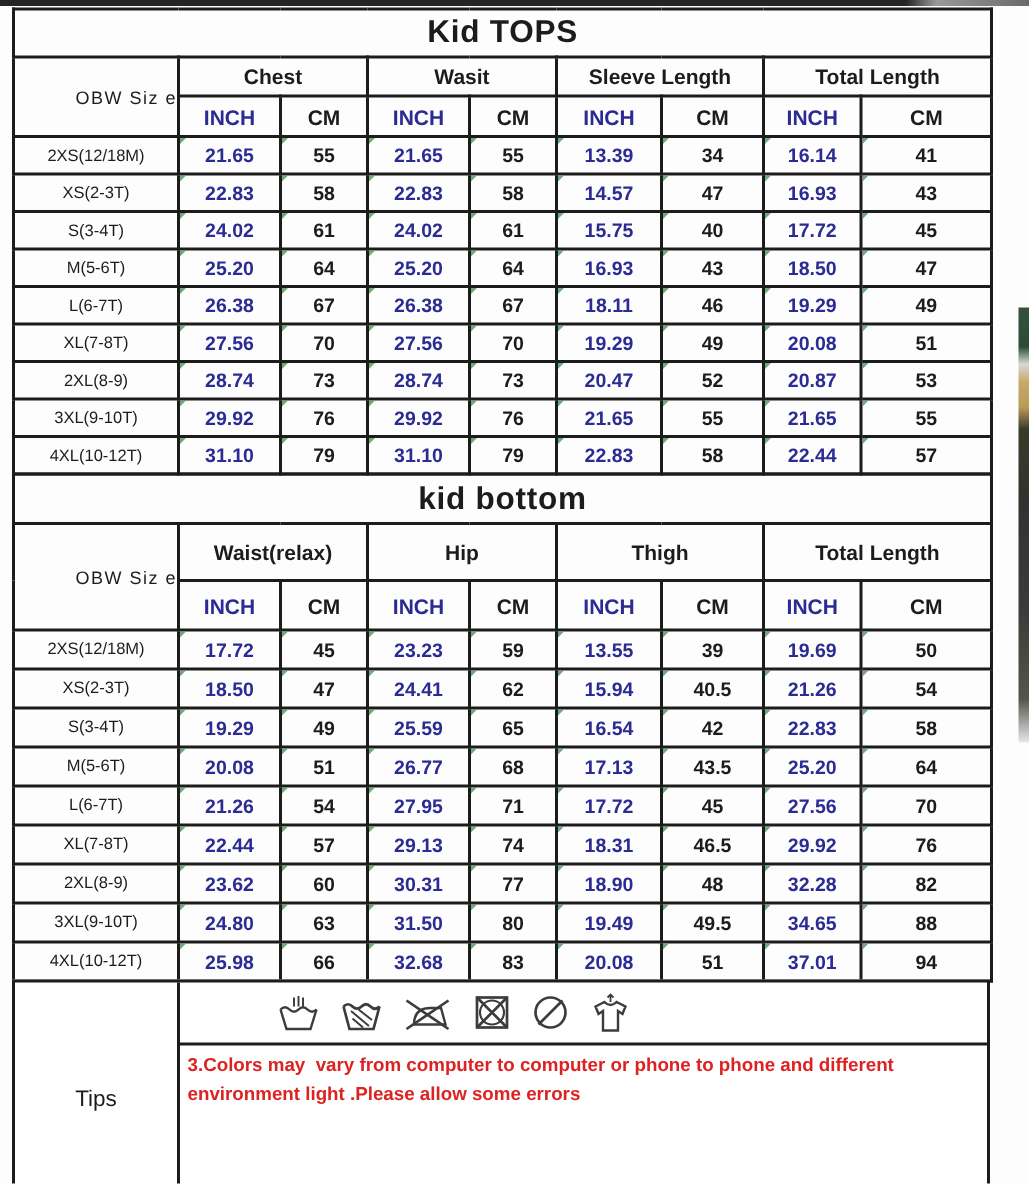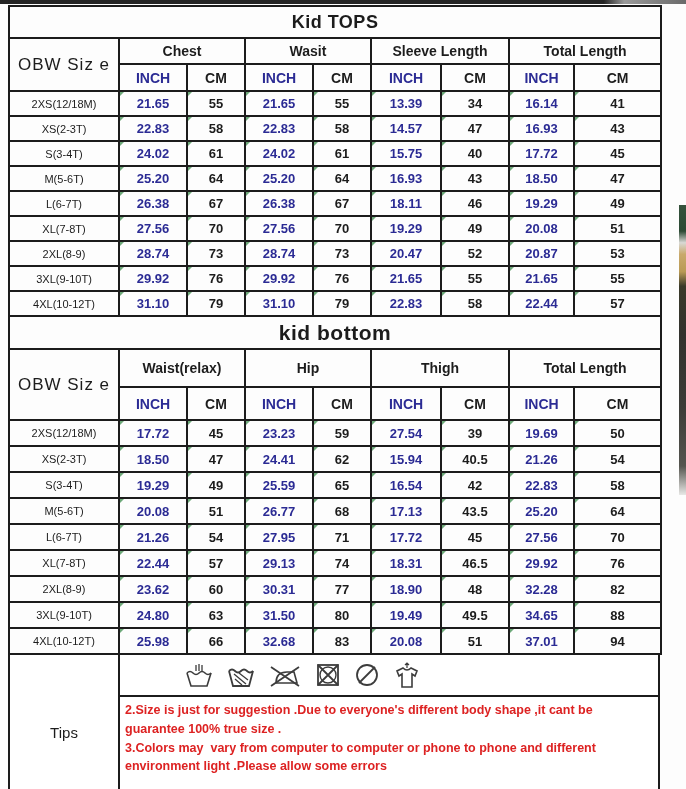--- a/index.html
+++ b/index.html
@@ -16,28 +16,28 @@
     background:linear-gradient(to bottom,
       #35523c 0%,#2c4a34 9%,#d8d8d4 13%,#c9a96b 17%,#b99a55 23%,
       #3a3a2a 28%,#32322e 45%,#3c3c38 70%,#55554f 90%,#e8e8e6 100%);
   }
   .sheet{
     position:absolute;left:8px;top:5px;width:652px;
   }
   table{border-collapse:collapse;table-layout:fixed;width:652px;}
   td,th{border:2px solid var(--border,#1c1c1c);padding:0;text-align:center;vertical-align:middle;overflow:hidden;}
   .tbl-bottom{margin-top:-2px;}
-  .title-cell{font-weight:bold;font-size:18px;height:30px;letter-spacing:.5px;}
+  .title-cell{font-weight:bold;font-size:21px;height:30px;letter-spacing:.5px;}
   .tbl-bottom .title-cell{font-size:21px;height:31px;margin-top:12px;}
   .group-cell{font-weight:bold;font-size:14px;height:24px;}
   .tbl-bottom .group-cell{height:36px;margin-top:48px;}
   .unit-cell{font-weight:bold;font-size:14px;height:25px;}
   .tbl-bottom .unit-cell{height:31px;}
   .unit-inch{color:var(--inch-text,#2b2b94);}
-  .size-head-cell{font-size:17px;font-weight:normal;letter-spacing:1px;}
+  .size-head-cell{font-size:12px;font-weight:normal;letter-spacing:1px;text-align:right;}
   .size-cell{font-size:11px;height:23px;font-weight:normal;}
   .tbl-bottom .size-cell{height:24px;}
   .num{font-weight:bold;font-size:13px;position:relative;}
   .num.inch{color:var(--inch-text,#2b2b94);}
   .num.cm{color:var(--number-text,#1c1c1c);}
   .num::before{
     content:"";position:absolute;left:0;top:0;width:0;height:0;
     border-top:4px solid var(--cell-corner-mark,#3e8e4e);border-right:4px solid transparent;
     opacity:.75;
   }
@@ -253,21 +253,21 @@
         <td class="unit-cell">CM</td>
       </tr>
     </tbody>
     <tbody>
   <tr>
     <td class="size-cell">2XS(12/18M)</td>
     <td class="num inch">17.72</td>
     <td class="num cm">45</td>
     <td class="num inch">23.23</td>
     <td class="num cm">59</td>
-    <td class="num inch">27.54</td>
+    <td class="num inch">13.55</td>
     <td class="num cm">39</td>
     <td class="num inch">19.69</td>
     <td class="num cm">50</td>
   </tr>
 
   <tr>
     <td class="size-cell">XS(2-3T)</td>
     <td class="num inch">18.50</td>
     <td class="num cm">47</td>
     <td class="num inch">24.41</td>
@@ -402,20 +402,19 @@
           </svg>
         </span>
         <span class="care-icon" aria-label="garment-shape-icon">
           <svg width="28" height="26" viewBox="0 0 28 26" fill="none" stroke="#3c3c3c" stroke-width="1.6">
             <path d="M10,6 L4,9 L6,14 L9,12 V25 H19 V12 L22,14 L24,9 L18,6 Q14,10 10,6 Z"></path>
             <path d="M14,1 v5 M12,3 l2,-2 l2,2" stroke-width="1.2"></path>
           </svg>
         </span>
       </div>
       <div class="tips-text-area">
-        <div class="tips-line">2.Size is just for suggestion .Due to everyone's different body shape ,it cant be guarantee 100% true size .</div>
         <div class="tips-line">3.Colors may  vary from computer to computer or phone to phone and different environment light .Please allow some errors</div>
       </div>
 
     </div>
   </div>
 
 </div>
 
 </body></html>

